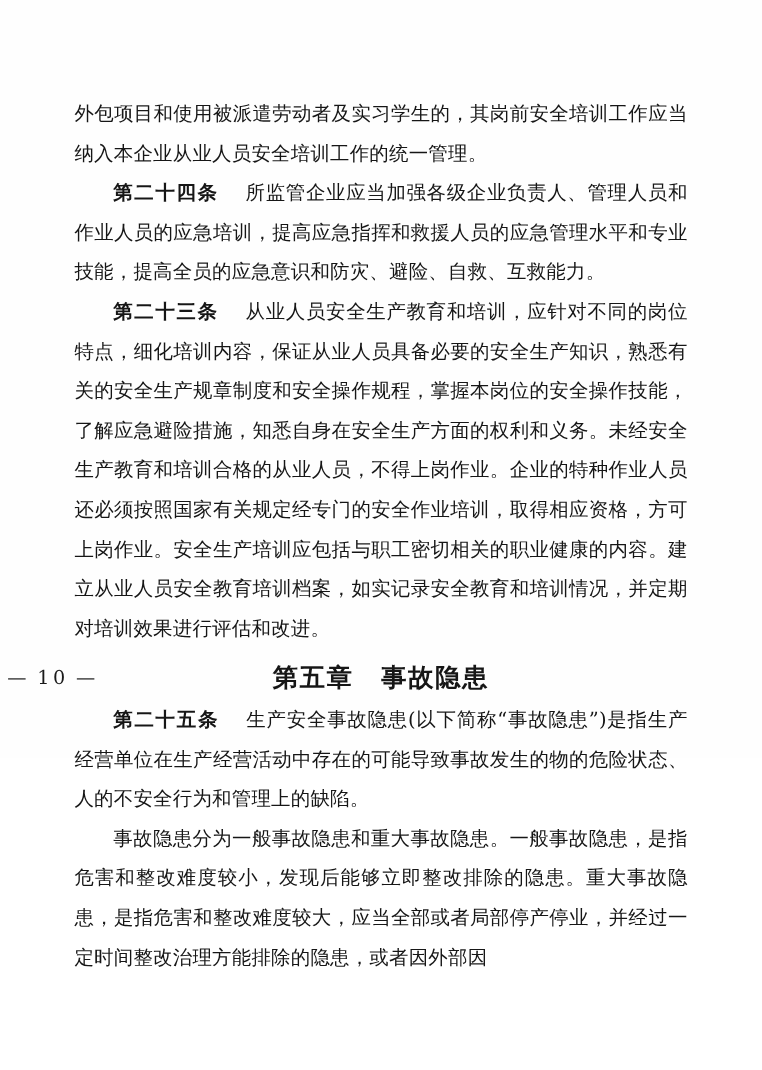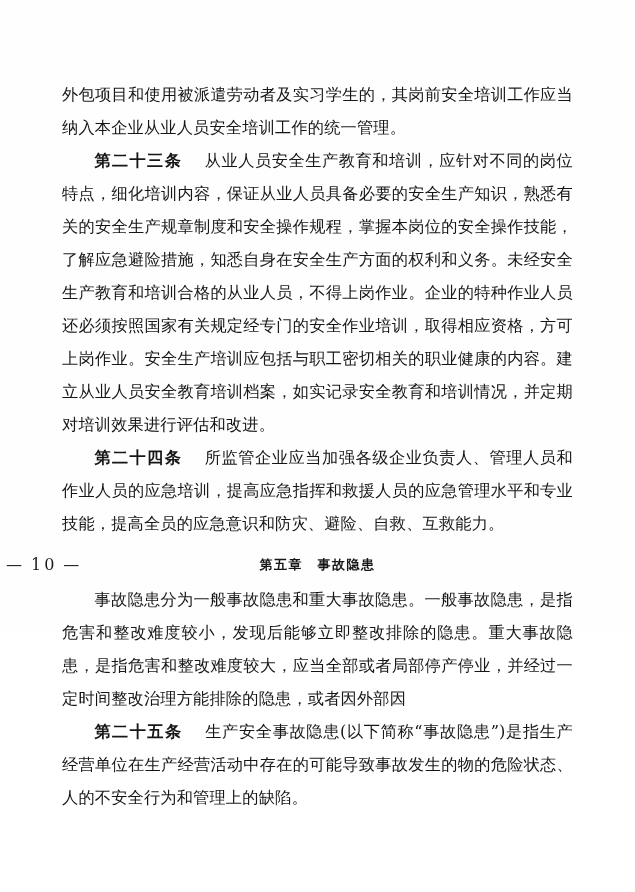--- a/index.html
+++ b/index.html
@@ -37,21 +37,21 @@
     text-indent: 2em;
   }
   .article-head {
     font-weight: bold;
     letter-spacing: 1px;
   }
   .chapter-title {
     margin: 6px 0 2px 0;
     text-align: center;
     font-weight: bold;
-    font-size: 13px;
+    font-size: 21px;
     line-height: 33px;
     letter-spacing: 1.5px;
   }
   .chapter-title .gap {
     display: inline-block;
     width: 1.1em;
   }
   .spacer-sm {
     height: 2px;
   }
@@ -74,42 +74,42 @@
 
 <div class="page">
 
   <div class="body-text">
 
     <p class="para">
       <span>外包项目和使用被派遣劳动者及实习学生的，其岗前安全培训工作应当纳入本企业从业人员安全培训工作的统一管理。</span>
     </p>
 
     <p class="para indent">
-      <span class="article-head">第二十三条</span>
-      <span class="gap">　</span><span>从业人员安全生产教育和培训，应针对不同的岗位特点，细化培训内容，保证从业人员具备必要的安全生产知识，熟悉有关的安全生产规章制度和安全操作规程，掌握本岗位的安全操作技能，了解应急避险措施，知悉自身在安全生产方面的权利和义务。未经安全生产教育和培训合格的从业人员，不得上岗作业。企业的特种作业人员还必须按照国家有关规定经专门的安全作业培训，取得相应资格，方可上岗作业。安全生产培训应包括与职工密切相关的职业健康的内容。建立从业人员安全教育培训档案，如实记录安全教育和培训情况，并定期对培训效果进行评估和改进。</span>
+      <span class="article-head">第二十四条</span>
+      <span class="gap">　</span><span>所监管企业应当加强各级企业负责人、管理人员和作业人员的应急培训，提高应急指挥和救援人员的应急管理水平和专业技能，提高全员的应急意识和防灾、避险、自救、互救能力。</span>
     </p>
 
     <p class="para indent">
-      <span class="article-head">第二十四条</span>
-      <span class="gap">　</span><span>所监管企业应当加强各级企业负责人、管理人员和作业人员的应急培训，提高应急指挥和救援人员的应急管理水平和专业技能，提高全员的应急意识和防灾、避险、自救、互救能力。</span>
+      <span class="article-head">第二十三条</span>
+      <span class="gap">　</span><span>从业人员安全生产教育和培训，应针对不同的岗位特点，细化培训内容，保证从业人员具备必要的安全生产知识，熟悉有关的安全生产规章制度和安全操作规程，掌握本岗位的安全操作技能，了解应急避险措施，知悉自身在安全生产方面的权利和义务。未经安全生产教育和培训合格的从业人员，不得上岗作业。企业的特种作业人员还必须按照国家有关规定经专门的安全作业培训，取得相应资格，方可上岗作业。安全生产培训应包括与职工密切相关的职业健康的内容。建立从业人员安全教育培训档案，如实记录安全教育和培训情况，并定期对培训效果进行评估和改进。</span>
     </p>
 
     <div class="spacer-sm"></div>
 
     <p class="chapter-title">
       <span>第五章</span><span class="gap"></span><span>事故隐患</span>
     </p>
 
     <p class="para indent">
-      <span>事故隐患分为一般事故隐患和重大事故隐患。一般事故隐患，是指危害和整改难度较小，发现后能够立即整改排除的隐患。重大事故隐患，是指危害和整改难度较大，应当全部或者局部停产停业，并经过一定时间整改治理方能排除的隐患，或者因外部因</span>
+      <span class="article-head">第二十五条</span>
+      <span class="gap">　</span><span>生产安全事故隐患(以下简称“事故隐患”)是指生产经营单位在生产经营活动中存在的可能导致事故发生的物的危险状态、人的不安全行为和管理上的缺陷。</span>
     </p>
 
     <p class="para indent">
-      <span class="article-head">第二十五条</span>
-      <span class="gap">　</span><span>生产安全事故隐患(以下简称“事故隐患”)是指生产经营单位在生产经营活动中存在的可能导致事故发生的物的危险状态、人的不安全行为和管理上的缺陷。</span>
+      <span>事故隐患分为一般事故隐患和重大事故隐患。一般事故隐患，是指危害和整改难度较小，发现后能够立即整改排除的隐患。重大事故隐患，是指危害和整改难度较大，应当全部或者局部停产停业，并经过一定时间整改治理方能排除的隐患，或者因外部因</span>
     </p>
 
   </div>
 
   <div class="page-number">
     <span class="pn-dash">—</span><span>10</span><span class="pn-dash">—</span>
   </div>
 
 </div>
 

